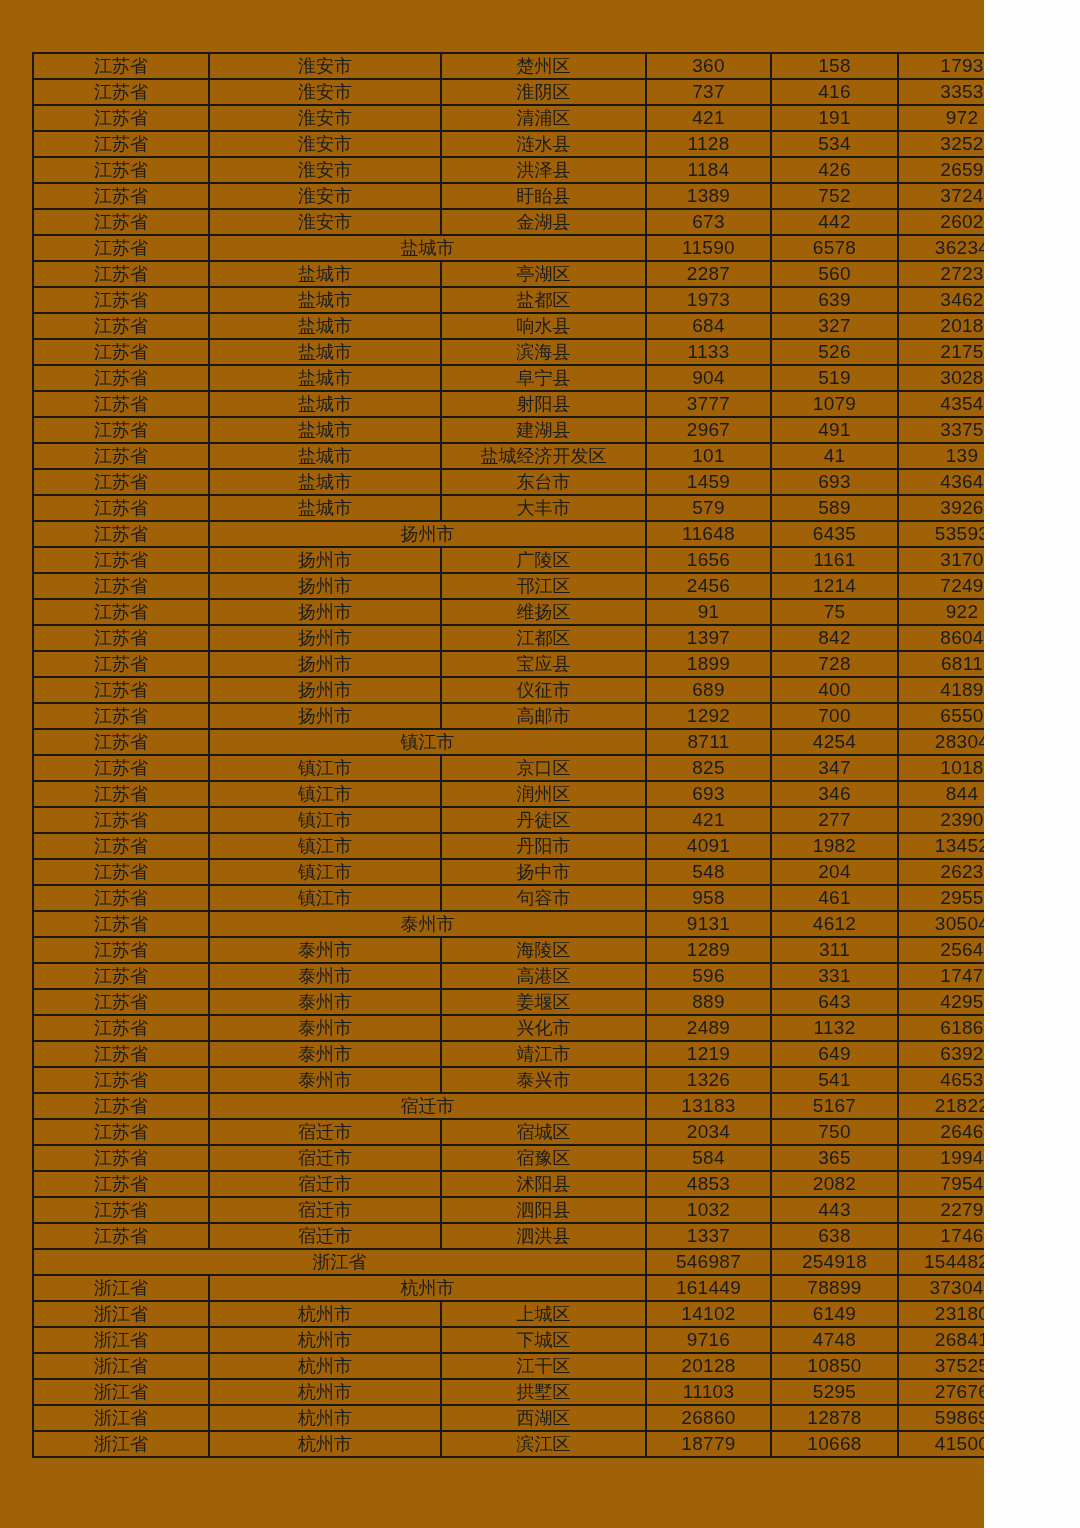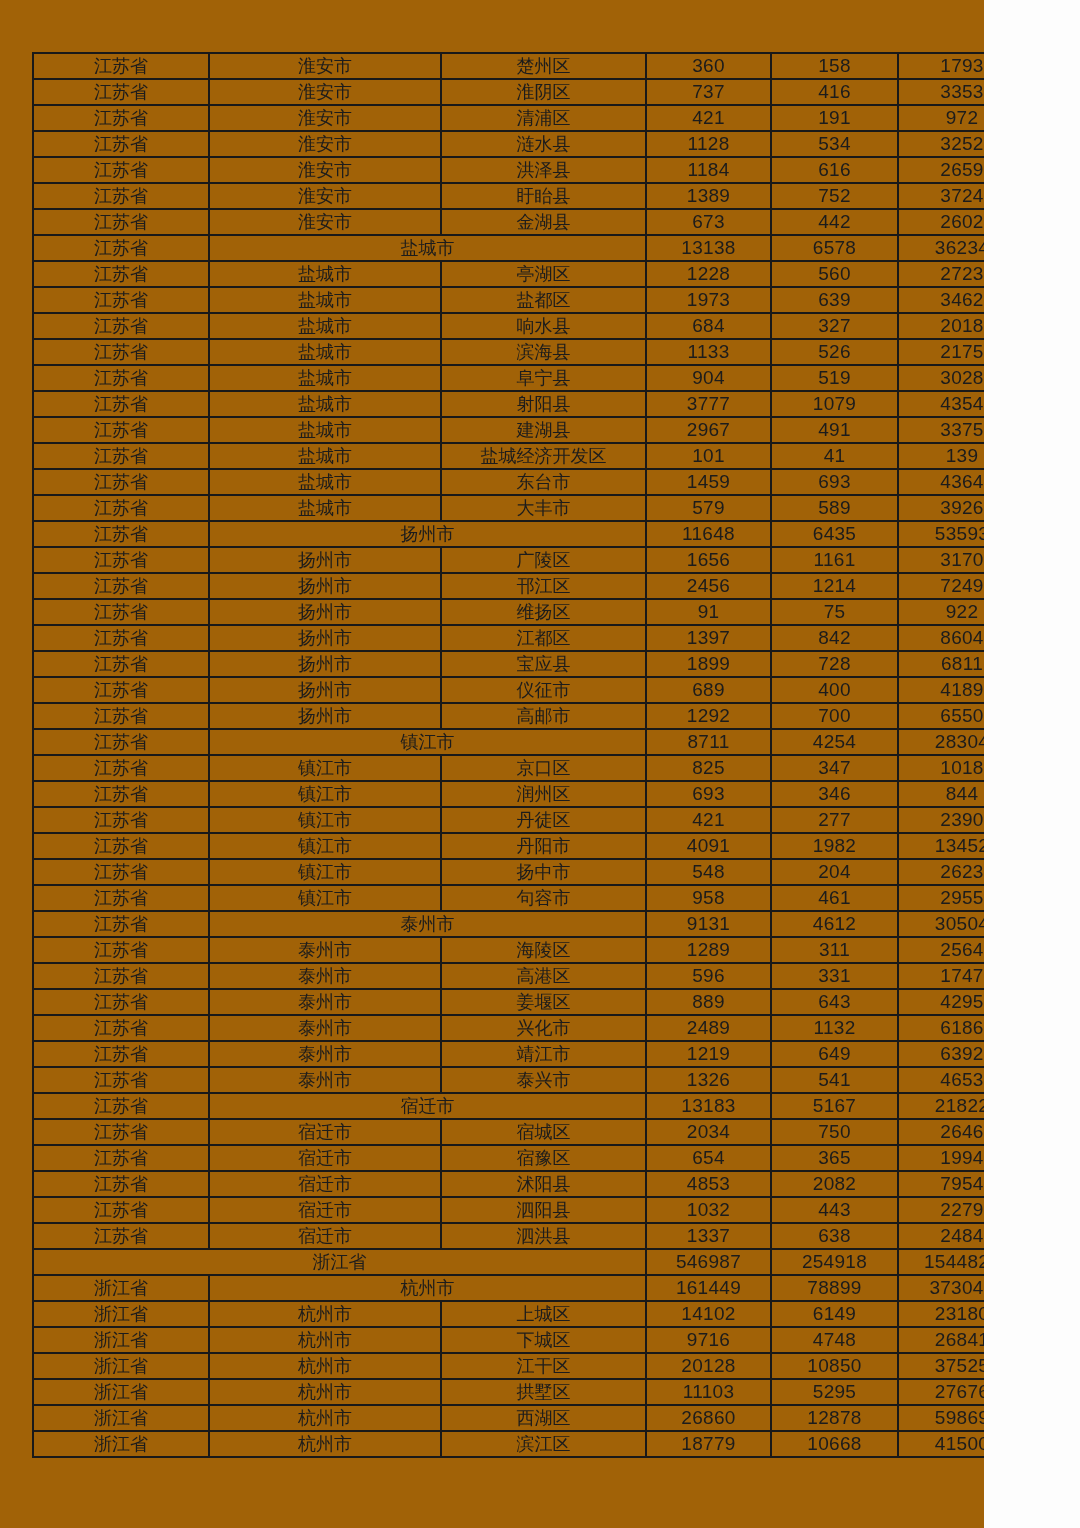--- a/index.html
+++ b/index.html
@@ -96,21 +96,21 @@
           <td class="name-cell">涟水县</td>
           <td class="value-cell">1128</td>
           <td class="value-cell">534</td>
           <td class="value-cell">3252</td>
         </tr>
         <tr>
           <td class="name-cell">江苏省</td>
           <td class="name-cell">淮安市</td>
           <td class="name-cell">洪泽县</td>
           <td class="value-cell">1184</td>
-          <td class="value-cell">616</td>
+          <td class="value-cell">426</td>
           <td class="value-cell">2659</td>
         </tr>
         <tr>
           <td class="name-cell">江苏省</td>
           <td class="name-cell">淮安市</td>
           <td class="name-cell">盱眙县</td>
           <td class="value-cell">1389</td>
           <td class="value-cell">752</td>
           <td class="value-cell">3724</td>
         </tr>
@@ -118,29 +118,29 @@
           <td class="name-cell">江苏省</td>
           <td class="name-cell">淮安市</td>
           <td class="name-cell">金湖县</td>
           <td class="value-cell">673</td>
           <td class="value-cell">442</td>
           <td class="value-cell">2602</td>
         </tr>
         <tr>
           <td class="name-cell">江苏省</td>
           <td class="name-cell" colspan="2">盐城市</td>
-          <td class="value-cell">13138</td>
+          <td class="value-cell">11590</td>
           <td class="value-cell">6578</td>
           <td class="value-cell">36234</td>
         </tr>
         <tr>
           <td class="name-cell">江苏省</td>
           <td class="name-cell">盐城市</td>
           <td class="name-cell">亭湖区</td>
-          <td class="value-cell">1228</td>
+          <td class="value-cell">2287</td>
           <td class="value-cell">560</td>
           <td class="value-cell">2723</td>
         </tr>
         <tr>
           <td class="name-cell">江苏省</td>
           <td class="name-cell">盐城市</td>
           <td class="name-cell">盐都区</td>
           <td class="value-cell">1973</td>
           <td class="value-cell">639</td>
           <td class="value-cell">3462</td>
@@ -394,21 +394,21 @@
           <td class="name-cell">宿迁市</td>
           <td class="name-cell">宿城区</td>
           <td class="value-cell">2034</td>
           <td class="value-cell">750</td>
           <td class="value-cell">2646</td>
         </tr>
         <tr>
           <td class="name-cell">江苏省</td>
           <td class="name-cell">宿迁市</td>
           <td class="name-cell">宿豫区</td>
-          <td class="value-cell">654</td>
+          <td class="value-cell">584</td>
           <td class="value-cell">365</td>
           <td class="value-cell">1994</td>
         </tr>
         <tr>
           <td class="name-cell">江苏省</td>
           <td class="name-cell">宿迁市</td>
           <td class="name-cell">沭阳县</td>
           <td class="value-cell">4853</td>
           <td class="value-cell">2082</td>
           <td class="value-cell">7954</td>
@@ -420,21 +420,21 @@
           <td class="value-cell">1032</td>
           <td class="value-cell">443</td>
           <td class="value-cell">2279</td>
         </tr>
         <tr>
           <td class="name-cell">江苏省</td>
           <td class="name-cell">宿迁市</td>
           <td class="name-cell">泗洪县</td>
           <td class="value-cell">1337</td>
           <td class="value-cell">638</td>
-          <td class="value-cell">2484</td>
+          <td class="value-cell">1746</td>
         </tr>
         <tr>
           <td class="name-cell" colspan="3">浙江省</td>
           <td class="value-cell">546987</td>
           <td class="value-cell">254918</td>
           <td class="value-cell">1544827</td>
         </tr>
         <tr>
           <td class="name-cell">浙江省</td>
           <td class="name-cell" colspan="2">杭州市</td>

